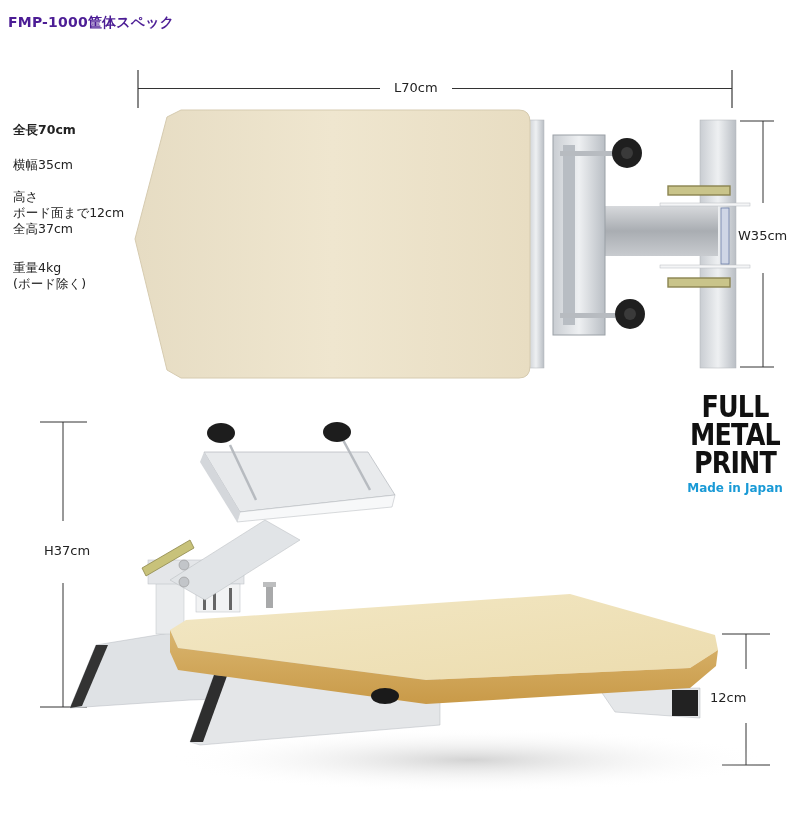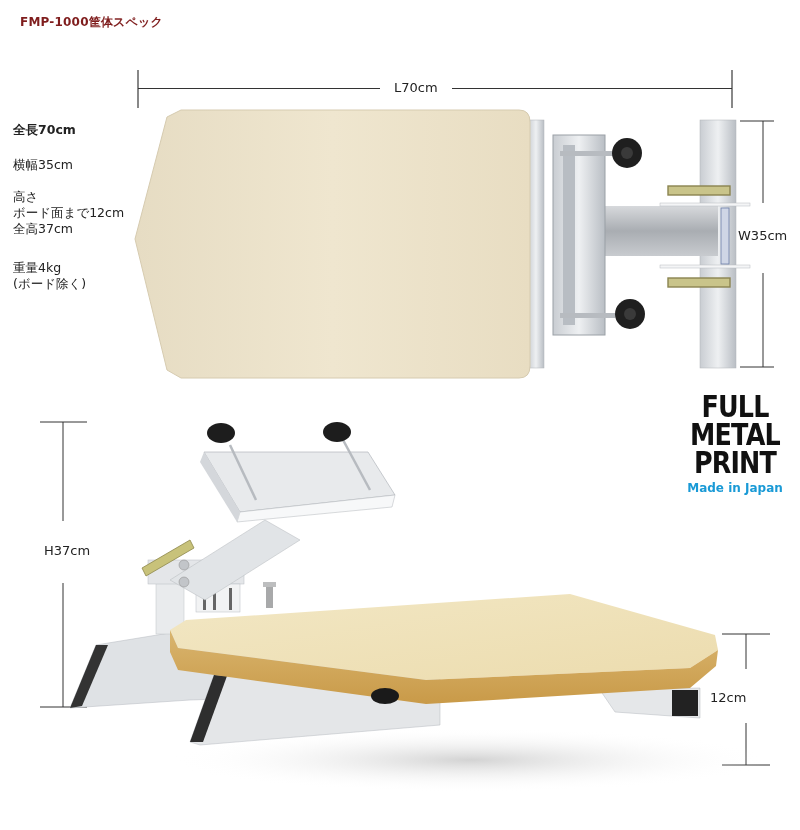--- a/index.html
+++ b/index.html
@@ -1,19 +1,19 @@
 <!DOCTYPE html>
 <html><head>
 <meta charset="utf-8">
 <style>
   html, body { margin: 0; padding: 0; background: #ffffff; }
   body { width: 800px; height: 830px; position: relative; overflow: hidden;
          font-family: "DejaVu Sans", "Liberation Sans", sans-serif; color: #222; }
   .abs { position: absolute; }
-  .title { left: 20px; top: 14px; font-size: 12px; font-weight: bold; color: #7f1d1d; letter-spacing: 0.2px; }
+  .title { left: 8px; top: 14px; font-size: 14px; font-weight: bold; color: #4c1d95; letter-spacing: 0.2px; }
   .spec { left: 13px; font-size: 12.5px; line-height: 16px; color: #222; }
   .dim-label { font-size: 13px; color: #222; background: #fff; padding: 0 4px; }
   .hline { height: 1px; background: #333; }
   .tick-v { width: 2px; background: #888; }
   .logo { left: 680px; top: 392px; width: 110px; text-align: center; }
   .logo .word { font-family: "DejaVu Sans", sans-serif; font-weight: bold; font-size: 31px; line-height: 28px;
                 letter-spacing: -1px; color: #111; transform: scaleX(0.82); transform-origin: center; }
   .logo .made { font-size: 12px; color: #1a9ad6; font-weight: bold; margin-top: 5px; }
   svg { position: absolute; left: 0; top: 0; }
 </style>

